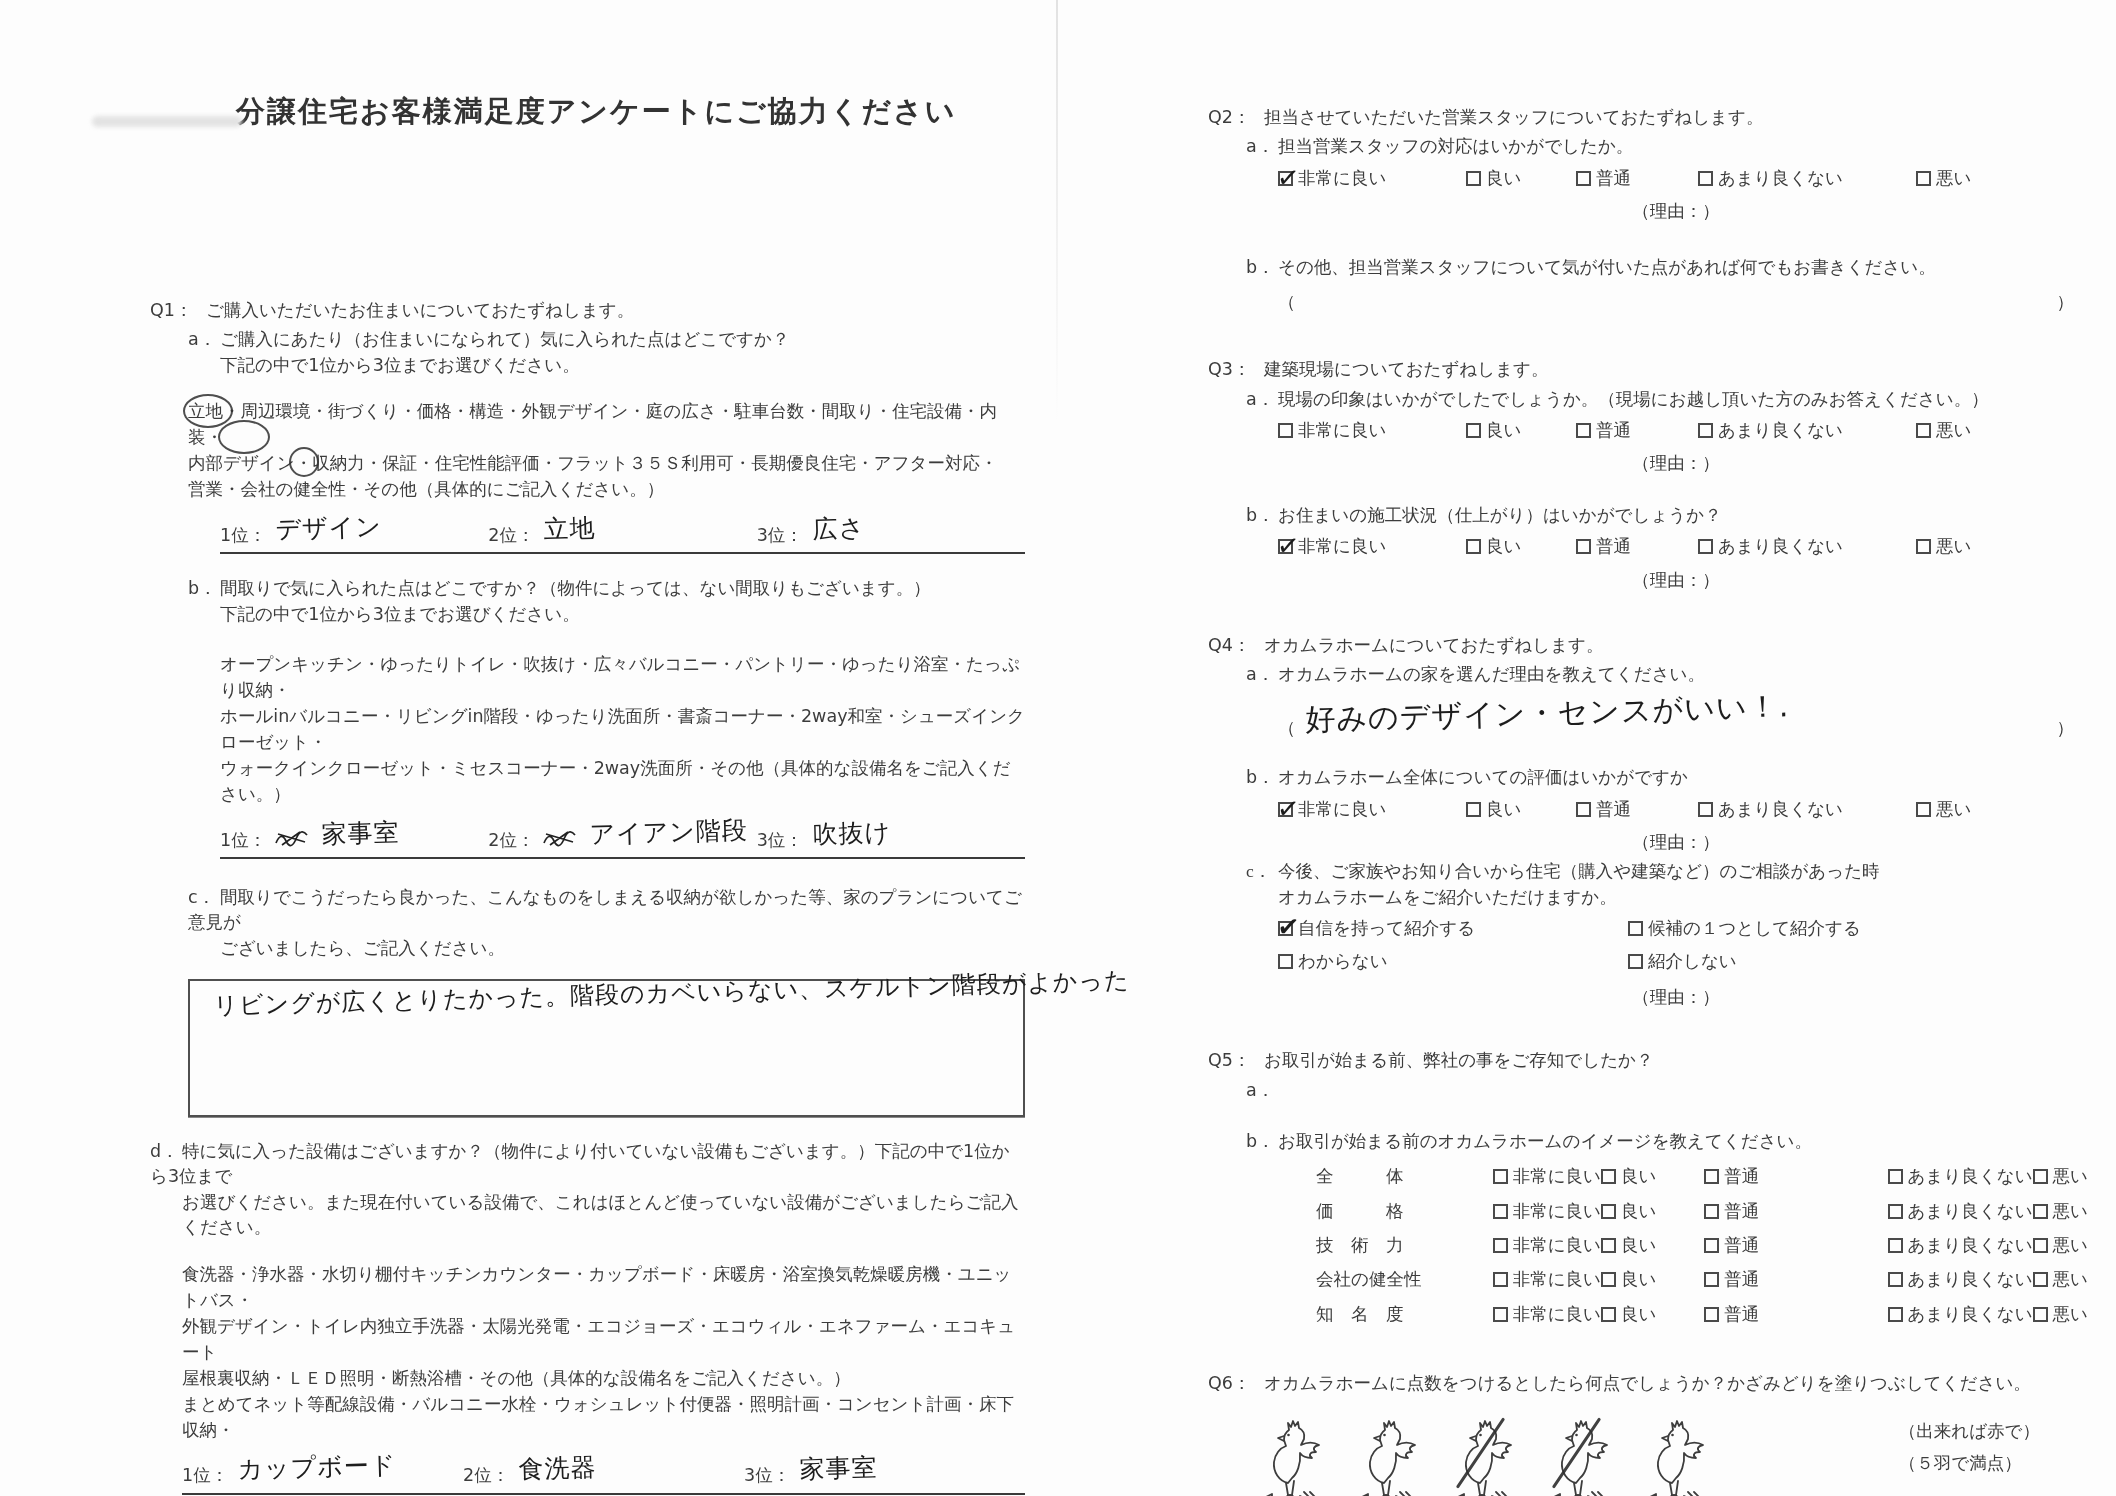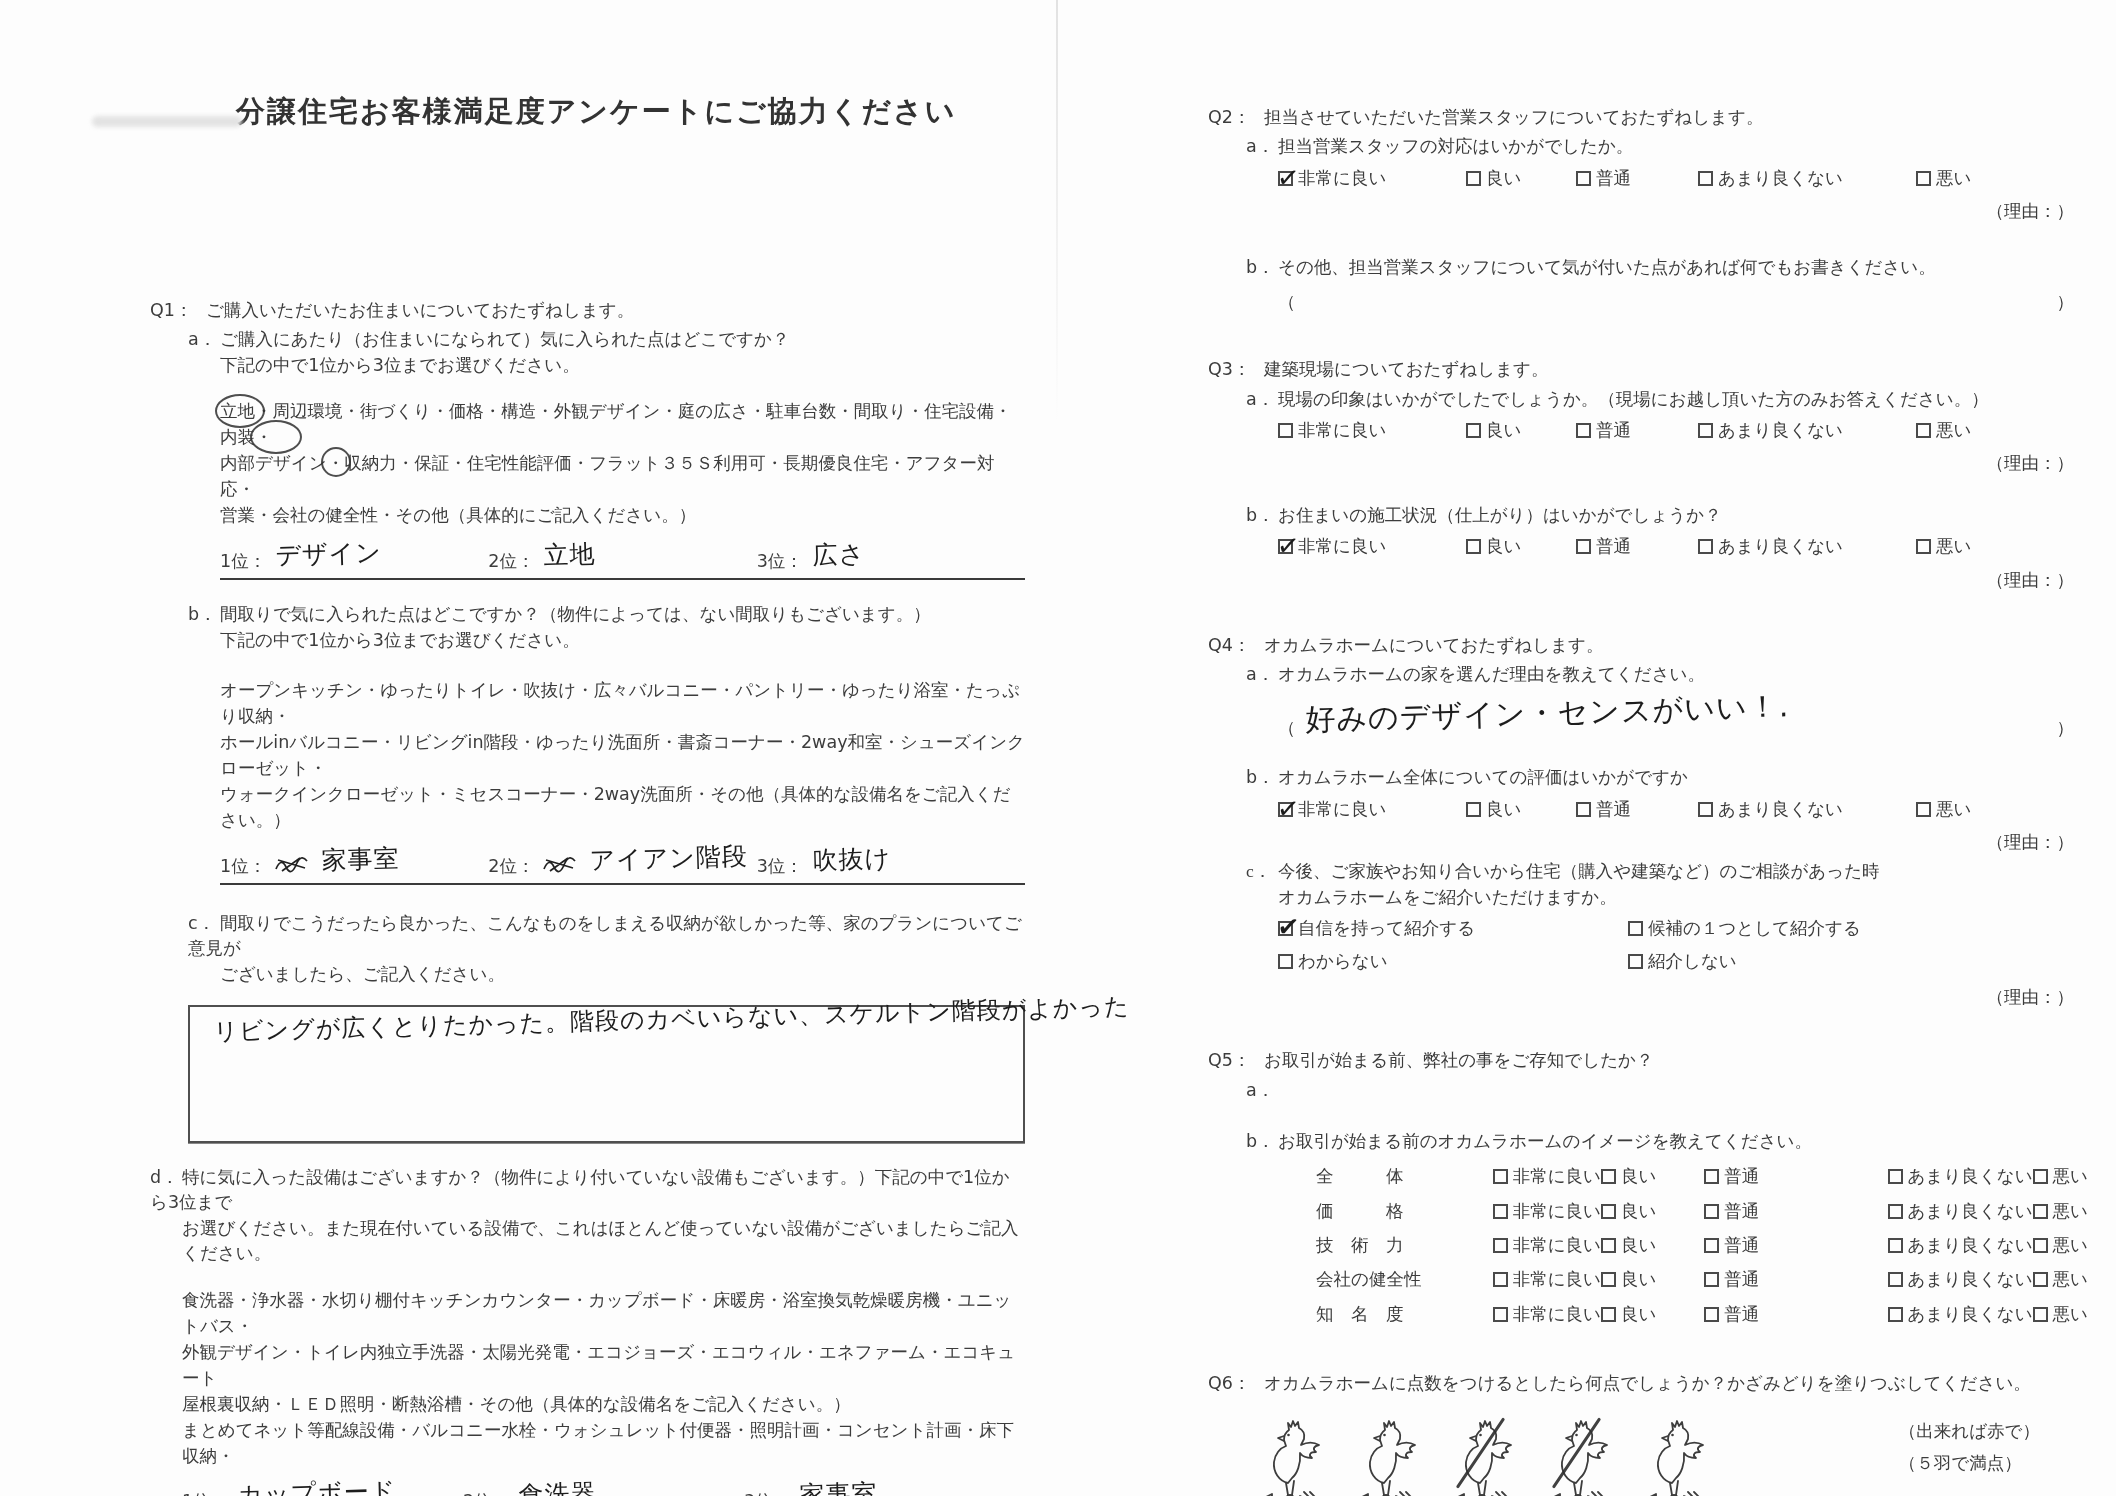--- a/index.html
+++ b/index.html
@@ -44,21 +44,21 @@
   .cbrow span.opt{white-space:nowrap;}
   .cbrow span.opt:nth-of-type(1){width:188px;}
   .cbrow span.opt:nth-of-type(2){width:110px;}
   .cbrow span.opt:nth-of-type(3){width:122px;}
   .cbrow span.opt:nth-of-type(4){width:218px;}
   .cbrow2{display:flex;flex-wrap:wrap;width:742px;margin-top:6px;}
   .cbrow2 span.opt{width:350px;margin-bottom:8px;white-space:nowrap;}
   .cbrow3{display:flex;margin-top:4px;}
   .cbrow3 span.opt:nth-of-type(1){width:228px;}
   .cbrow3 span.opt:nth-of-type(2){width:262px;}
-  .reason{display:flex;justify-content:flex-end;width:796px;margin-top:8px;}
+  .reason{display:flex;justify-content:center;width:796px;margin-top:8px;}
   .parenline{display:flex;justify-content:space-between;width:796px;margin-top:10px;}
   
   .q5grid{margin:10px 0 0 70px;}
   .q5row{display:flex;margin-top:9px;}
   .q5label{width:212px;white-space:nowrap;}
   .q5row span.opt{white-space:nowrap;}
   .q5row span.opt:nth-of-type(1){width:190px;}
   .q5row span.opt:nth-of-type(2){width:112px;}
   .q5row span.opt:nth-of-type(3){width:124px;}
   .q5row span.opt:nth-of-type(4){width:220px;}
@@ -83,21 +83,21 @@
 <div id="left-col" class="col">
   <div class="smudge"></div>
   <div class="title">分譲住宅お客様満足度アンケートにご協力ください</div>
 
   <div class="mt46" style="margin-top:166px;">
     <div><span class="qno">Q1：</span><span>ご購入いただいたお住まいについておたずねします。</span></div>
 
     <div class="sub">
       <div><span class="letter">a．</span><span>ご購入にあたり（お住まいになられて）気に入られた点はどこですか？</span></div>
       <div class="indent" style="padding-left:32px;">下記の中で1位から3位までお選びください。</div>
-      <div class="optlines" style="margin-left:32px;">
+      <div class="optlines" style="">
         <span class="circle-mark" style="left:-5px;top:-4px;width:46px;height:30px;"></span>
         <span class="circle-mark" style="left:30px;top:22px;width:48px;height:30px;"></span>
         <span class="circle-mark" style="left:101px;top:49px;width:26px;height:26px;"></span>
         <div>
 
         <div class="optline">立地・周辺環境・街づくり・価格・構造・外観デザイン・庭の広さ・駐車台数・間取り・住宅設備・内装・</div>
             <div class="optline">内部デザイン・収納力・保証・住宅性能評価・フラット３５Ｓ利用可・長期優良住宅・アフター対応・</div>
             <div class="optline">営業・会社の健全性・その他（具体的にご記入ください。）</div>
           </div>
       </div>

